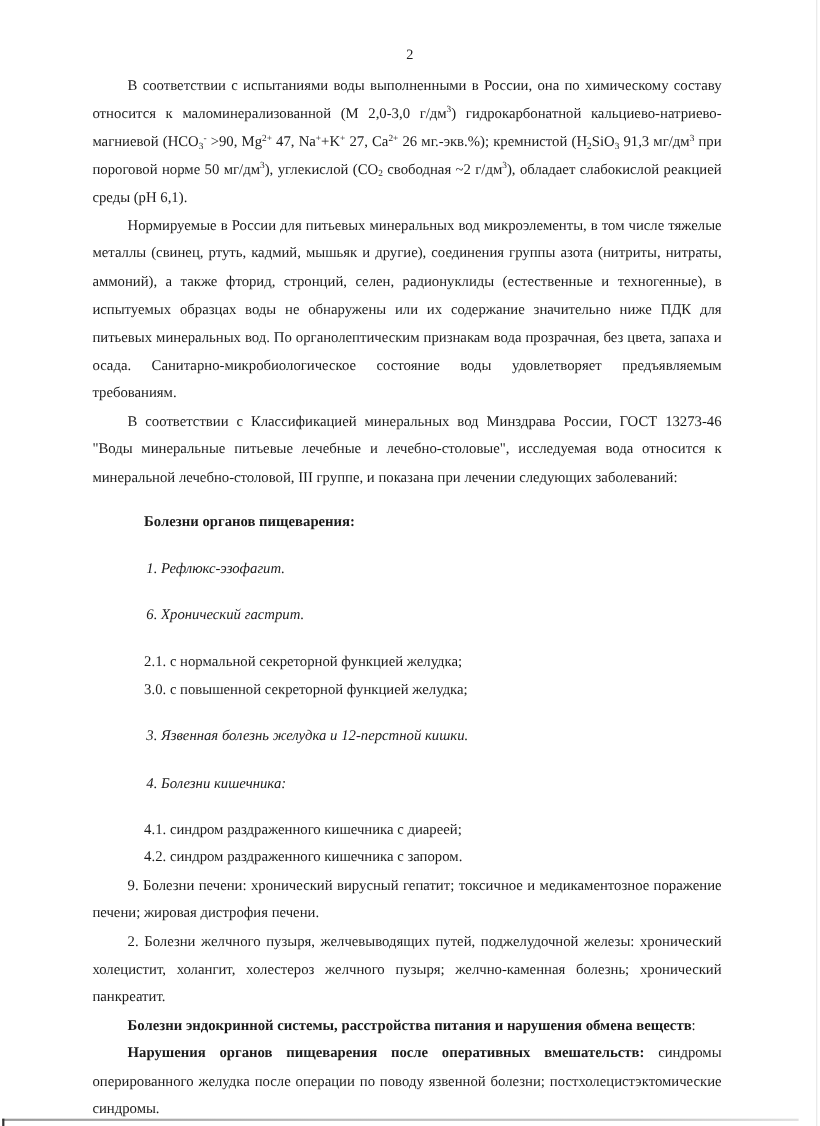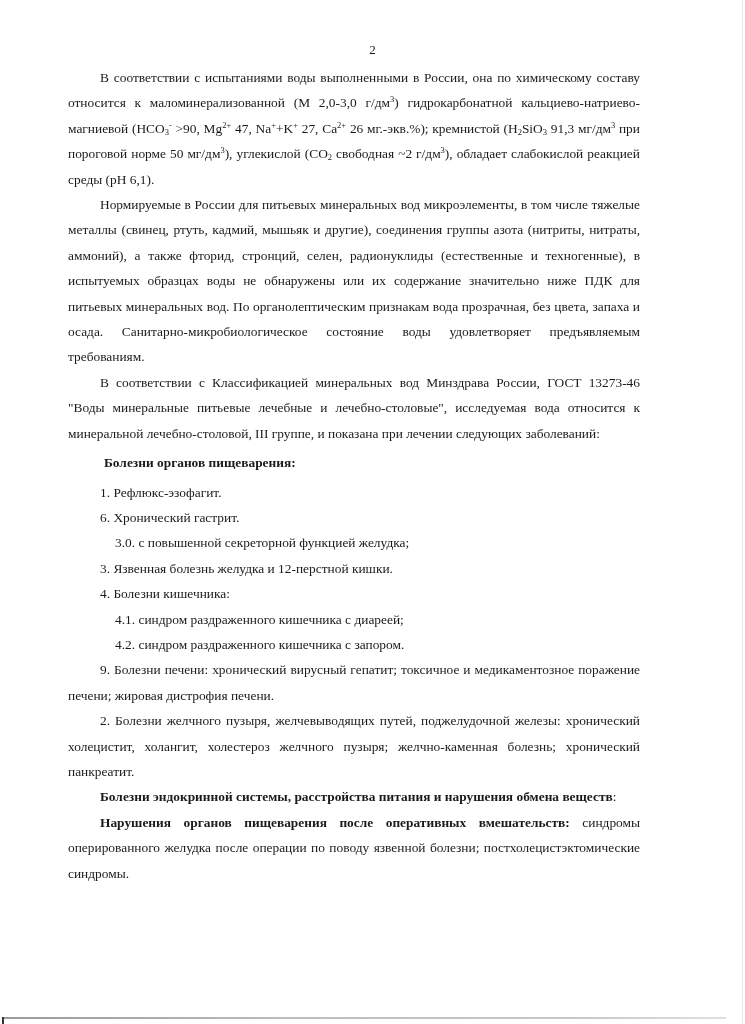--- a/index.html
+++ b/index.html
@@ -41,42 +41,43 @@
     }
     .page-number {
       position: absolute;
       left: 0; width: 745px;
       top: 42px;
       text-align: center;
       font-size: 13px;
     }
     .content {
       position: absolute;
-      left: 68px;
+      left: 84px;
       top: 65px;
       width: 572px;
       font-size: 13.4px;
       line-height: 25.4px;
     }
     .p {
       margin: 0;
       text-align: justify;
       text-align-last: left;
       text-indent: 32px;
     }
     .item {
-      margin: 0;
+      margin: 17px;
       padding-left: 32px;
+      font-style: italic;
     }
     .subitem {
       margin: 0;
       padding-left: 47px;
     }
     .heading {
-      margin: 4px;
+      margin: 15px;
       padding-left: 32px;
       font-weight: bold;
     }
     b { font-weight: bold; }
     sup, sub { font-size: 8.5px; line-height: 0; }
     sup { vertical-align: 5px; }
     sub { vertical-align: -2px; }
   </style>
 </head>
 <body>
@@ -93,20 +94,21 @@
     <p class="p"><span>В соответствии с испытаниями воды выполненными в России, она по химическому составу относится к маломинерализованной (М 2,0-3,0 г/дм</span><sup>3</sup><span>) гидрокарбонатной кальциево-натриево-магниевой (HCO</span><sub>3</sub><sup>-</sup><span> &gt;90, Mg</span><sup>2+</sup><span> 47, Na</span><sup>+</sup><span>+K</span><sup>+</sup><span> 27, Ca</span><sup>2+</sup><span> 26 мг.-экв.%); кремнистой (H</span><sub>2</sub><span>SiO</span><sub>3</sub><span> 91,3 мг/дм</span><sup>3</sup><span> при пороговой норме 50 мг/дм</span><sup>3</sup><span>), углекислой (CO</span><sub>2</sub><span> свободная ~2 г/дм</span><sup>3</sup><span>), обладает слабокислой реакцией среды (pH 6,1).</span></p>
 
     <p class="p">Нормируемые в России для питьевых минеральных вод микроэлементы, в том числе тяжелые металлы (свинец, ртуть, кадмий, мышьяк и другие), соединения группы азота (нитриты, нитраты, аммоний), а также фторид, стронций, селен, радионуклиды (естественные и техногенные), в испытуемых  образцах воды не обнаружены или их содержание значительно ниже ПДК для питьевых минеральных вод. По органолептическим признакам вода прозрачная, без цвета, запаха и осада. Санитарно-микробиологическое состояние воды удовлетворяет предъявляемым требованиям.</p>
 
     <p class="p">В соответствии с Классификацией минеральных вод Минздрава России, ГОСТ 13273-46 "Воды минеральные питьевые лечебные и лечебно-столовые", исследуемая вода относится к минеральной лечебно-столовой, III группе, и показана при лечении следующих заболеваний:</p>
 
     <p class="heading">Болезни органов пищеварения:</p>
 
     <p class="item">1. Рефлюкс-эзофагит.</p>
     <p class="item">6. Хронический гастрит.</p>
+    <p class="subitem">2.1. с нормальной секреторной функцией желудка;</p>
     <p class="subitem">3.0. с повышенной секреторной функцией желудка;</p>
     <p class="item">3. Язвенная болезнь желудка и 12-перстной кишки.</p>
     <p class="item">4. Болезни кишечника:</p>
     <p class="subitem">4.1. синдром раздраженного кишечника с диареей;</p>
     <p class="subitem">4.2. синдром раздраженного кишечника с запором.</p>
 
     <p class="p">9. Болезни печени: хронический вирусный гепатит; токсичное и медикаментозное поражение печени; жировая дистрофия печени.</p>
     <p class="p">2. Болезни желчного пузыря, желчевыводящих путей, поджелудочной железы: хронический холецистит, холангит, холестероз желчного пузыря; желчно-каменная болезнь; хронический панкреатит.</p>
 
     <p class="p"><b>Болезни эндокринной системы, расстройства питания и нарушения обмена веществ</b><span>:</span></p>

